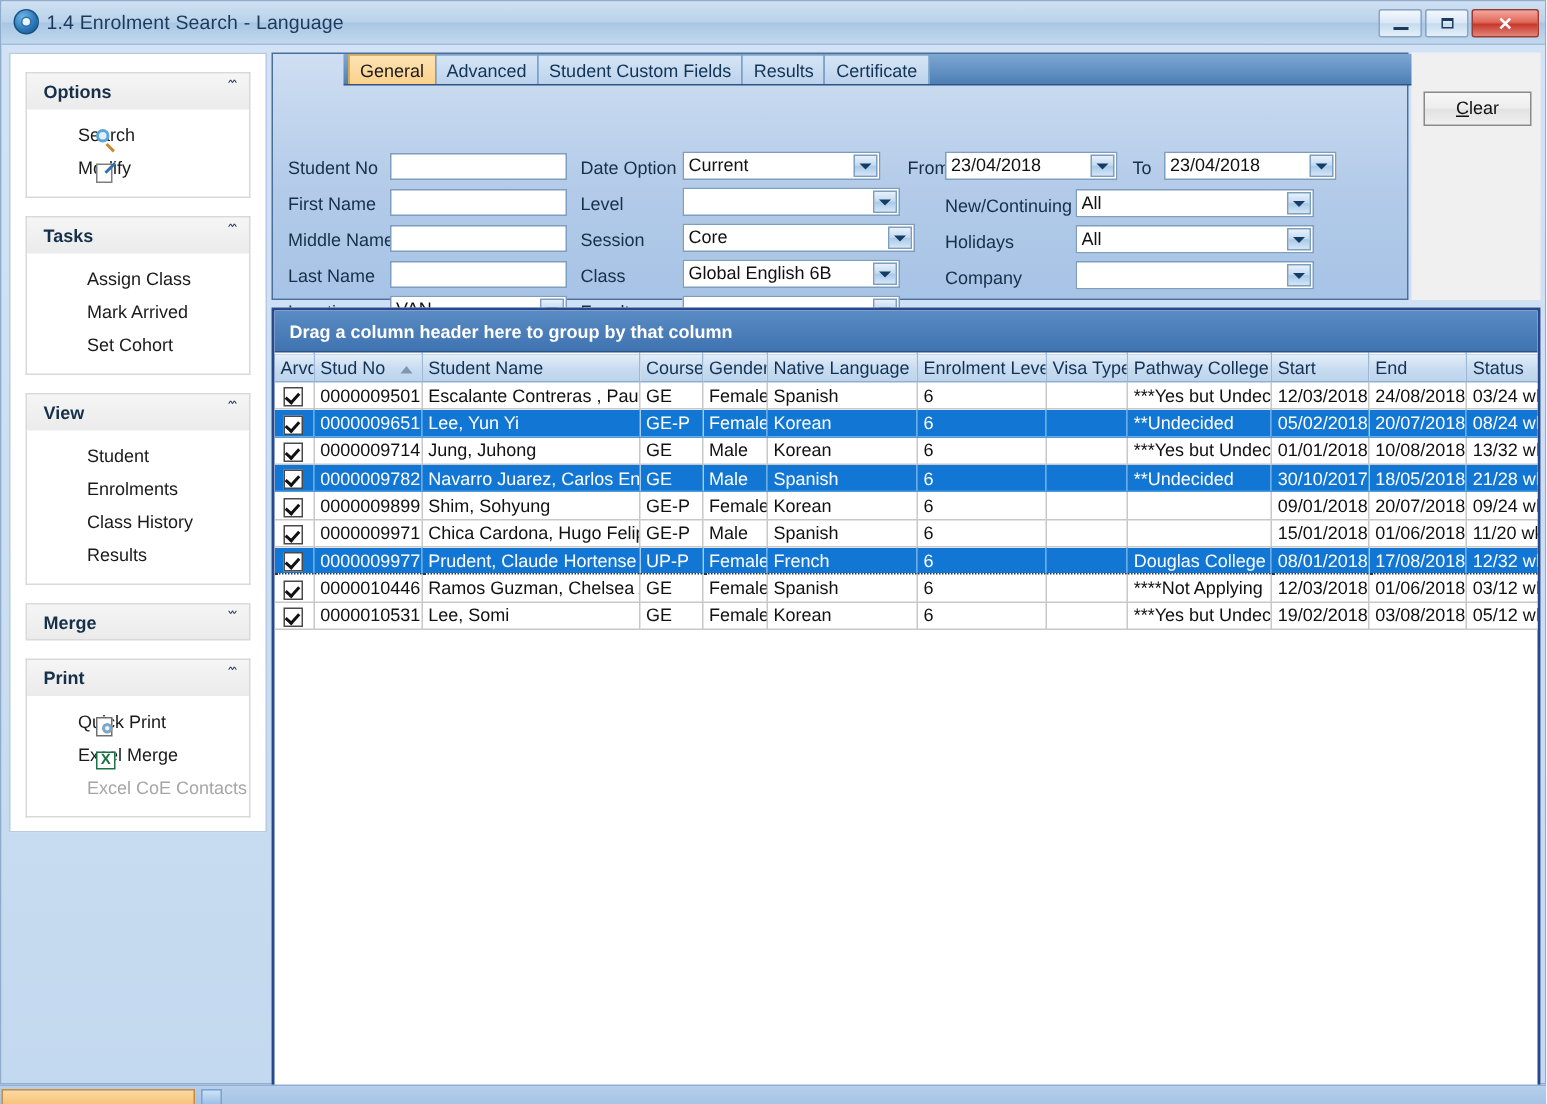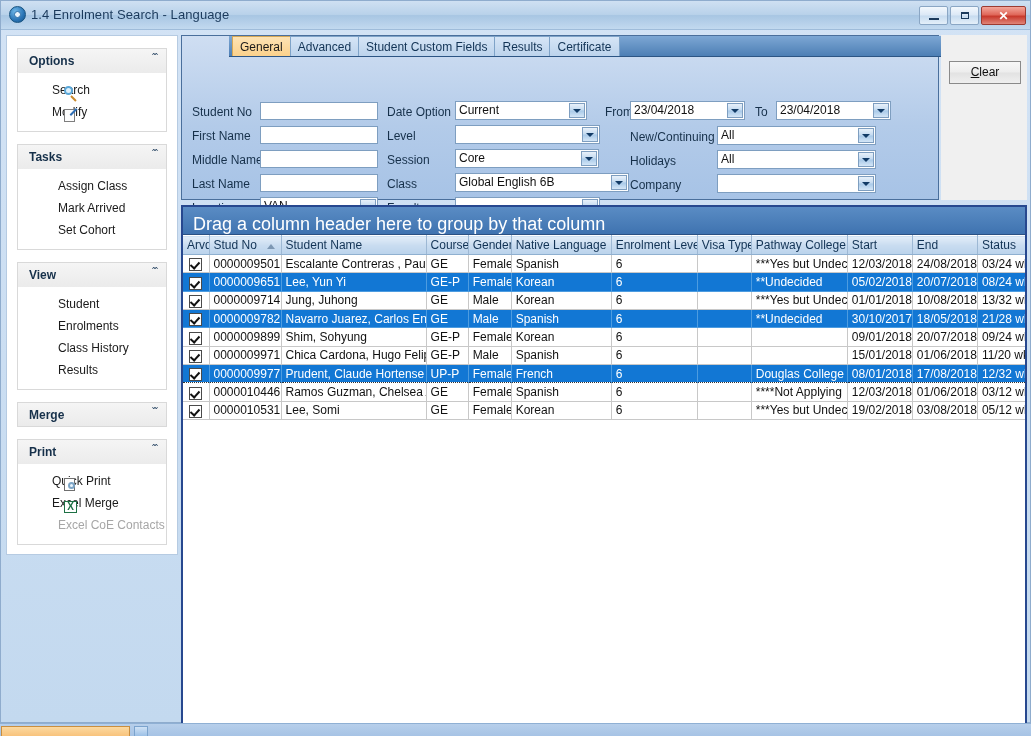--- a/index.html
+++ b/index.html
@@ -305,21 +305,21 @@
   }
   .group-bar {
     height: 28px;
     background: linear-gradient(to bottom, #5a8cc4 0%, #3f73b0 100%);
     border-bottom: 1px solid #2b5183;
     box-sizing: border-box;
     position: relative;
   }
   .group-bar span {
     position: absolute; left: 10px; top: 7px;
-    color: #ffffff; font-size: 18px;
+    color: #ffffff; font-size: 12px; font-weight: bold;
   }
   table.grid {
     border-collapse: collapse;
     table-layout: fixed;
     width: 855px;
     font-size: 12px;
   }
   table.grid th {
     background: linear-gradient(to bottom, #e3eef9 0%, #c9dcf0 50%, #bad3ec 100%);
     border-right: 1px solid #9db8d4;
@@ -521,25 +521,25 @@
         <div class="field-label" style="left:205px; top:165px;">Faculty</div>
 
         <div class="combo" style="left:273px; top:65px; width:132px;">
           <div class="cval">Current</div>
           <div class="cbtn"></div>
         </div>
         <div class="combo" style="left:273px; top:89px; width:145px;">
           <div class="cval"></div>
           <div class="cbtn"></div>
         </div>
-        <div class="combo" style="left:273px; top:113px; width:144px;">
+        <div class="combo" style="left:273px; top:113px; width:155px;">
           <div class="cval">Core</div>
           <div class="cbtn"></div>
         </div>
-        <div class="combo" style="left:273px; top:137px; width:174px;">
+        <div class="combo" style="left:273px; top:137px; width:145px;">
           <div class="cval">Global English 6B</div>
           <div class="cbtn"></div>
         </div>
         <div class="combo" style="left:273px; top:161px; width:145px;">
           <div class="cval"></div>
           <div class="cbtn"></div>
         </div>
 
         <div class="field-label" style="left:423px; top:69px;">From</div>
         <div class="combo" style="left:448px; top:65px; width:115px;">

